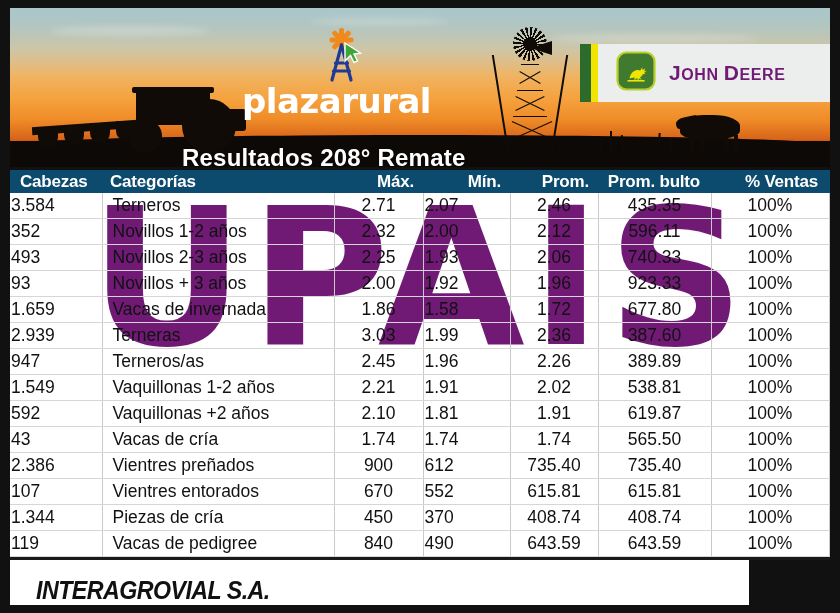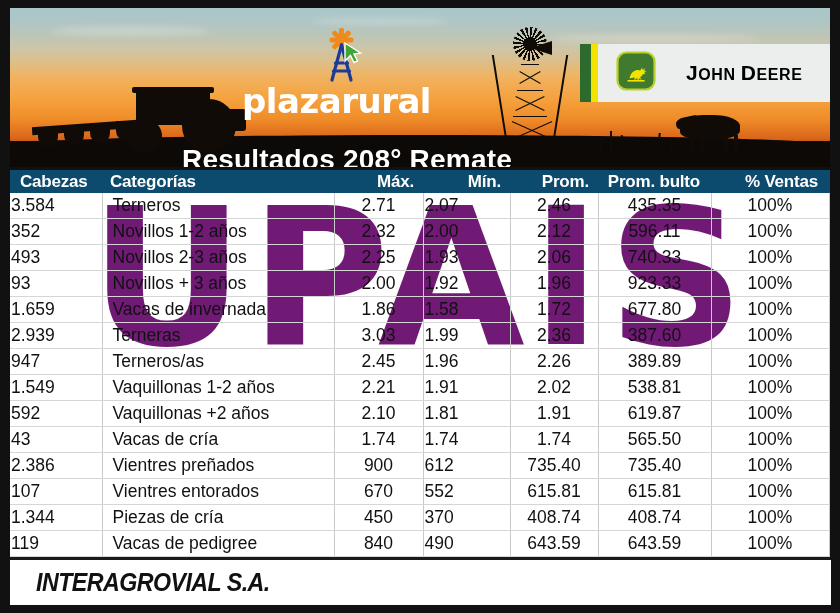--- a/index.html
+++ b/index.html
@@ -137,45 +137,45 @@
     color: #ffffff;
     letter-spacing: -0.5px;
     line-height: 34px;
     margin-top: 1px;
   }
 
   .banner-title {
     position: absolute; left: 172px; top: 136px;
     font-family: "Liberation Sans", sans-serif;
     font-weight: bold;
-    font-size: 28px;
+    font-size: 24px;
     color: #ffffff;
     letter-spacing: 0.2px;
     text-shadow: 0 1px 2px rgba(0,0,0,.55);
     white-space: nowrap;
     text-decoration: underline;
   }
 
   
   .jd {
     position: absolute; left: 570px; top: 36px;
     width: 250px; height: 58px;
     background: #eceeee;
     display: flex;
     align-items: center;
   }
   .jd-bar-green { width: 11px; height: 100%; background: #2d6b2d; flex: 0 0 auto; }
   .jd-bar-yellow { width: 7px; height: 100%; background: #f2e300; flex: 0 0 auto; }
   .jd-mark { margin-left: 18px; flex: 0 0 auto; }
   .jd-text {
-    margin-left: 30px;
+    margin-left: 13px;
     font-family: "Liberation Sans", sans-serif;
     font-weight: bold;
     font-size: 21px;
-    color: #000000;
+    color: #701a75;
     letter-spacing: 0.6px;
     white-space: nowrap;
   }
   .jd-text .sm { font-size: 16px; }
 
   
   .table-wrap {
     position: absolute;
     left: 10px;
     top: 170px;
@@ -256,25 +256,25 @@
     border: none !important;
     letter-spacing: -0.1px;
   }
   tr.total-row td.c-categorias { text-align: left; padding-left: 10px; }
   tr.total-row td.c-ventas { text-align: right; padding-right: 11px; }
 
   .footer-brand {
     position: absolute;
     left: 10px;
     top: 560px;
-    width: 821px;
+    width: 739px;
     height: 45px;
     background: #ffffff;
     display: flex;
-    align-items: center;
+    align-items: flex-end;
   }
   .footer-brand span {
     margin-left: 26px;
     font-family: "Liberation Sans", sans-serif;
     font-weight: bold;
     font-style: italic;
     font-size: 25px;
     color: #111111;
     letter-spacing: -0.6px;
     transform: scaleX(0.93);

